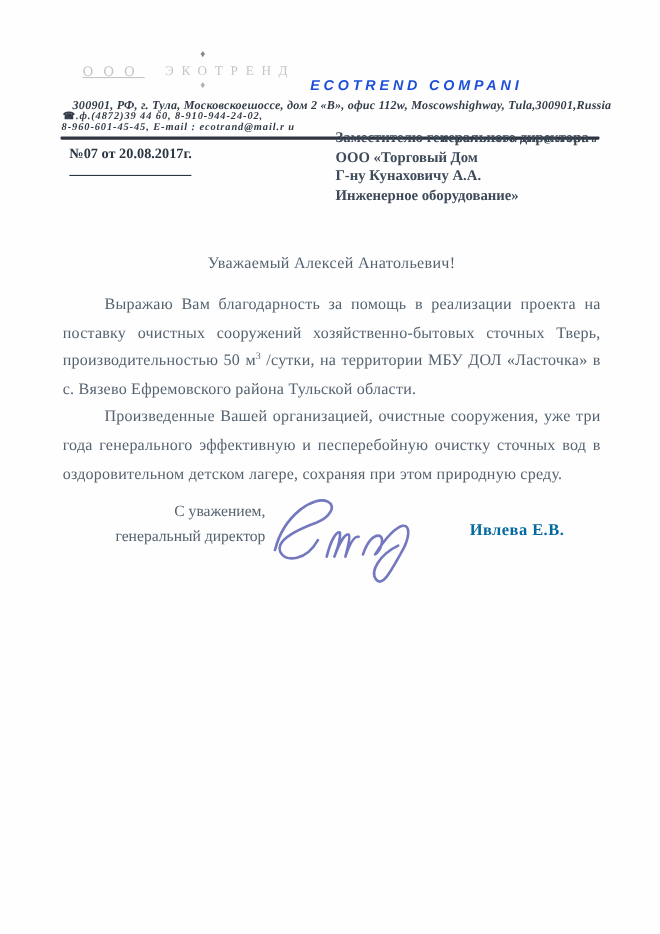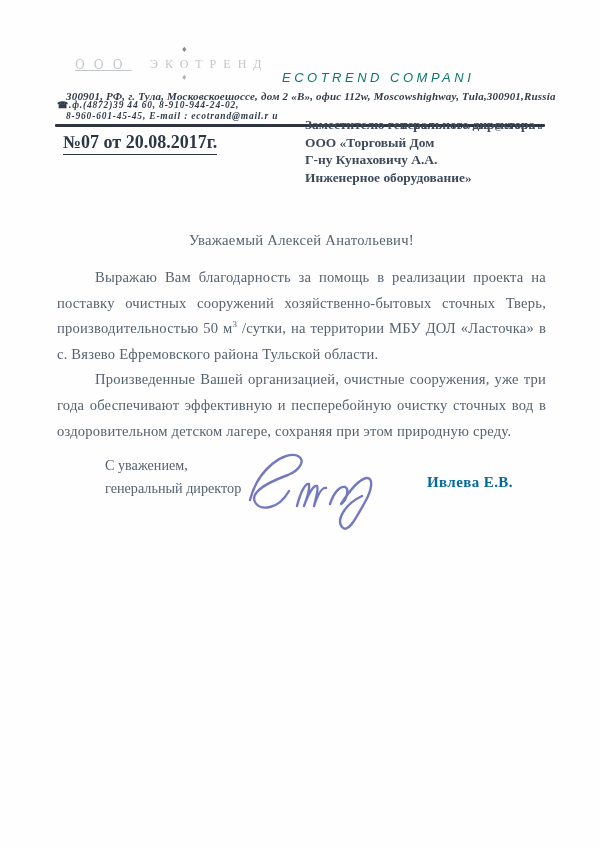--- a/index.html
+++ b/index.html
@@ -21,75 +21,75 @@
   .logo-name{
     position:absolute;left:150px;top:57px;
     font-family:Liberation Serif, serif;
     font-size:12px;letter-spacing:7px;color:#c2c6c9;
   }
   .orn-top{position:absolute;left:182px;top:44px;font-size:9px;color:#82878c;}
   .orn-bottom{position:absolute;left:182px;top:72px;font-size:9px;color:#b0b4b8;}
   .company-en{
     position:absolute;left:282px;top:70px;
     font-family:"Liberation Sans", sans-serif;
-    font-style:italic;font-weight:normal;
-    font-size:13px;letter-spacing:3.5px;color:#0f766e;
+    font-style:italic;font-weight:bold;
+    font-size:13px;letter-spacing:3.5px;color:#1d4ed8;
   }
   .lh-address{
     position:absolute;left:66px;top:90px;width:500px;
     font-style:italic;font-weight:bold;
     font-size:11px;letter-spacing:0.2px;color:#333c49;
     white-space:nowrap;
   }
   .lh-phone1{
     position:absolute;left:57px;top:100px;
     font-style:italic;font-weight:bold;
     font-size:9.5px;letter-spacing:0.8px;color:#333c49;white-space:nowrap;
   }
   .phone-icon{font-style:normal;font-size:9px;}
   .lh-email-right{
     position:absolute;right:56px;top:101px;
     font-style:italic;font-weight:bold;
     font-size:8.5px;letter-spacing:1.6px;color:#333c49;white-space:nowrap;margin-top:20px;
   }
   .lh-phone2{
-    position:absolute;left:66px;top:111px;
+    position:absolute;left:56px;top:111px;
     font-style:italic;font-weight:bold;
     font-size:9.5px;letter-spacing:0.8px;color:#333c49;white-space:nowrap;
   }
   .lh-rule{
     position:absolute;left:55px;top:124px;width:490px;height:3px;
     background:#2e3540;border-radius:1px;
   }
   
   .reference{
     position:absolute;left:63px;top:132px;
-    font-weight:bold;font-size:18px;color:#2c3746;
-    border-bottom:1.5px solid #2c3746;padding-bottom:1px;
+    font-weight:bold;font-size:13px;color:#2c3746;
+    border-bottom:1.5px solid #2c3746;padding-bottom:11px;
   }
   .recipient{
     position:absolute;left:305px;top:116px;width:262px;
     font-weight:bold;font-size:13.4px;line-height:17.6px;color:#3d4a59;
   }
   
   .body-block{position:absolute;left:57px;top:232px;width:489px;}
   .salutation{
     text-align:center;font-size:14.6px;color:#55626f;
     margin:0 0 16px 0;letter-spacing:0.3px;
   }
   .para{
     margin:0;font-size:14.6px;line-height:25.6px;color:#55626f;
     text-align:justify;text-indent:38px;letter-spacing:0.2px;
   }
   .para sup{font-size:9px;line-height:0;}
   
   .sig-block{position:absolute;left:57px;top:452px;width:489px;height:90px;}
   .closing{
     position:absolute;left:48px;top:2px;
-    font-size:14.2px;line-height:23px;color:#55626f;
+    font-size:14.2px;line-height:23px;color:#55626f;text-align:right;
   }
   .signature-svg{position:absolute;left:185px;top:-8px;}
   .sig-name{
     position:absolute;left:370px;top:22px;
     font-weight:bold;font-size:15px;color:#0369a1;letter-spacing:0.4px;
   }
 </style>
 </head>
 <body>
 
@@ -113,21 +113,21 @@
   <div class="recipient">
     <div>Заместителю генерального директора</div>
     <div>ООО «Торговый Дом</div>
     <div>Г-ну Кунаховичу А.А.</div>
     <div>Инженерное оборудование»</div>
   </div>
 
   <div class="body-block">
     <p class="salutation">Уважаемый Алексей Анатольевич!</p>
     <p class="para"><span>Выражаю Вам благодарность за помощь в реализации проекта на поставку очистных сооружений хозяйственно-бытовых сточных Тверь, производительностью 50 м</span><sup>3</sup><span> /сутки, на территории МБУ ДОЛ «Ласточка» в с. Вязево Ефремовского района Тульской области.</span></p>
-    <p class="para">Произведенные Вашей организацией, очистные сооружения, уже три года обеспечивают эффективную и песперебойную очистку сточных вод в оздоровительном детском лагере, сохраняя при этом природную среду.</p>
+    <p class="para">Произведенные Вашей организацией, очистные сооружения, уже три года генерального эффективную и песперебойную очистку сточных вод в оздоровительном детском лагере, сохраняя при этом природную среду.</p>
   </div>
 
   <div class="sig-block">
     <div class="closing">
       <div>С уважением,</div>
       <div>генеральный директор</div>
     </div>
     <svg class="signature-svg" width="160" height="95" viewBox="0 0 160 95">
       <g fill="none" stroke="#7478bf" stroke-width="2.4" stroke-linecap="round" stroke-linejoin="round">
         <path d="M8,56 C16,24 44,6 56,12 C64,16 58,26 46,31 C35,35 22,40 15,48 C8,56 15,66 28,63 C37,61 43,54 47,47"></path>

